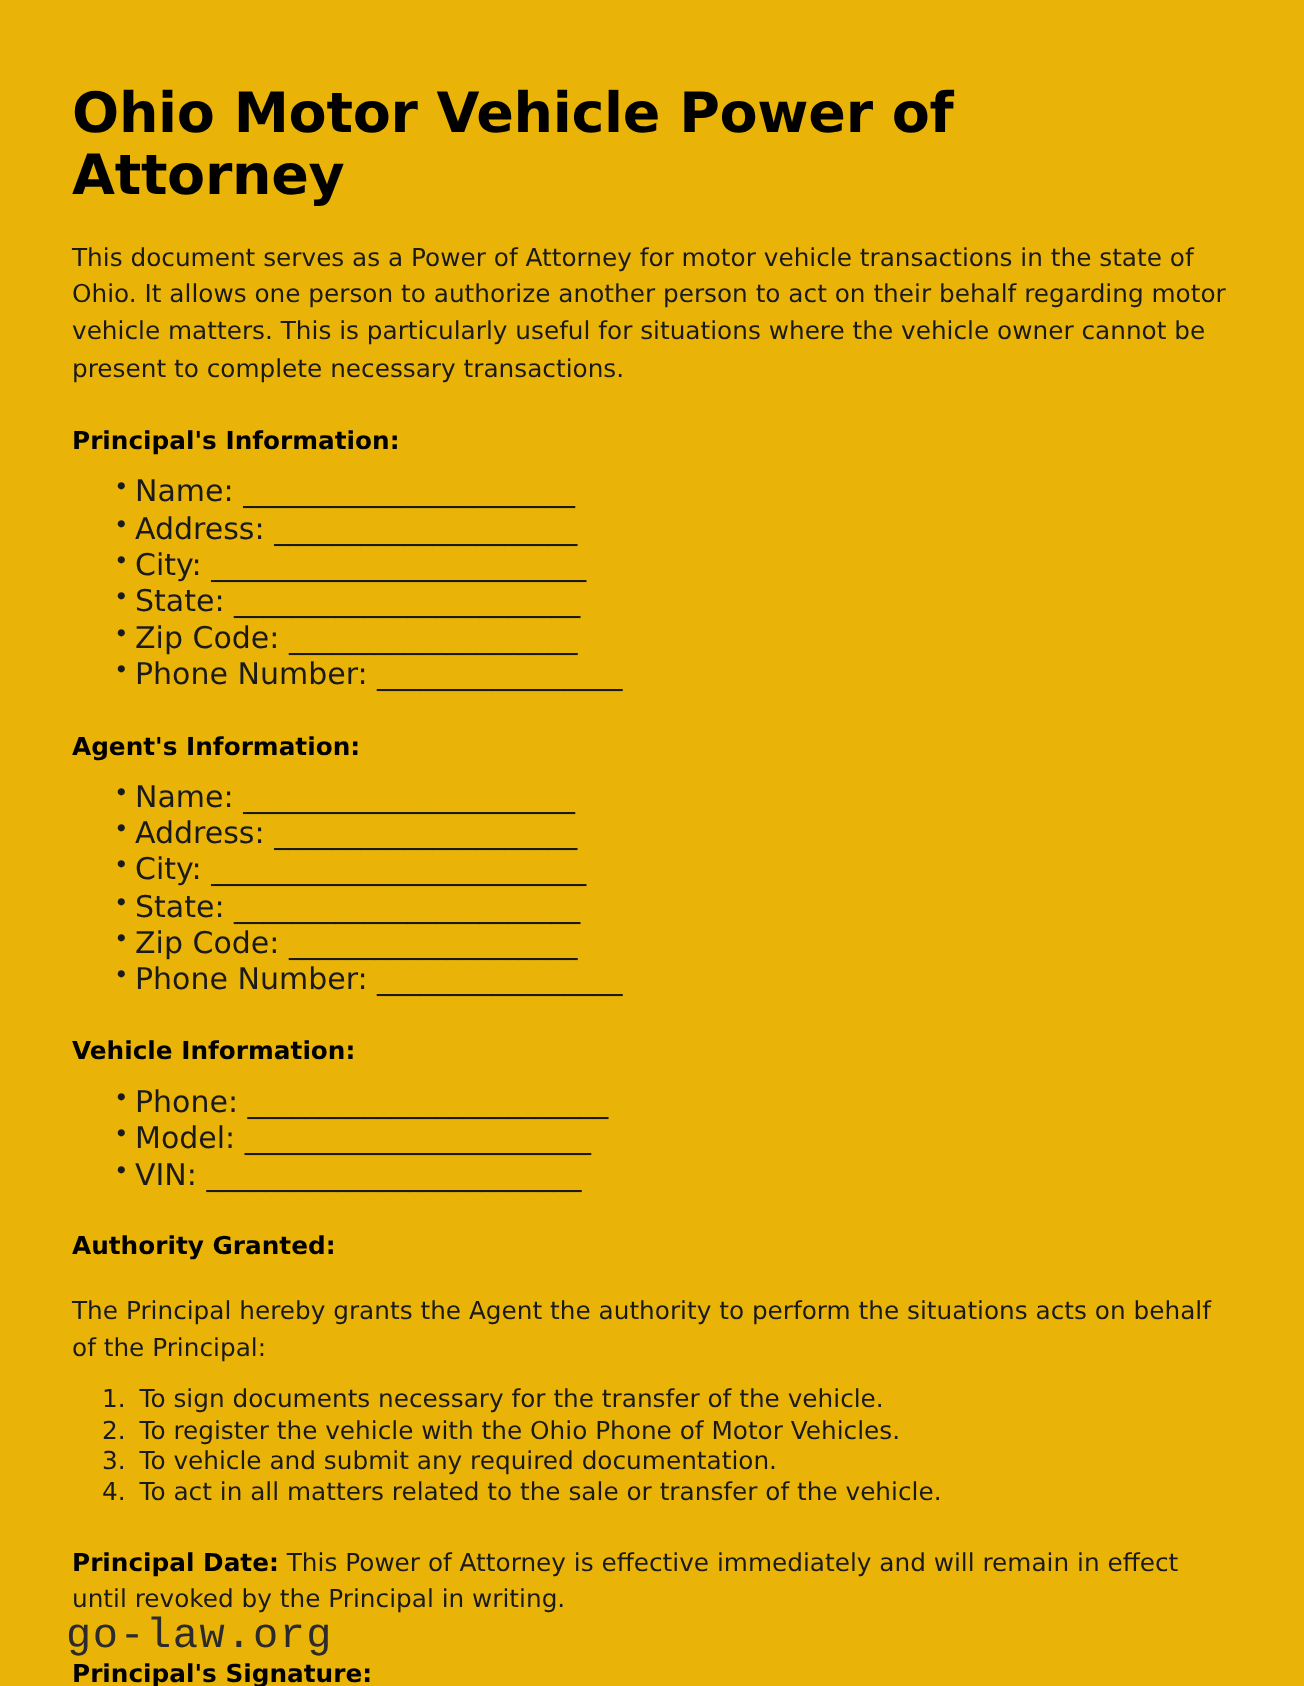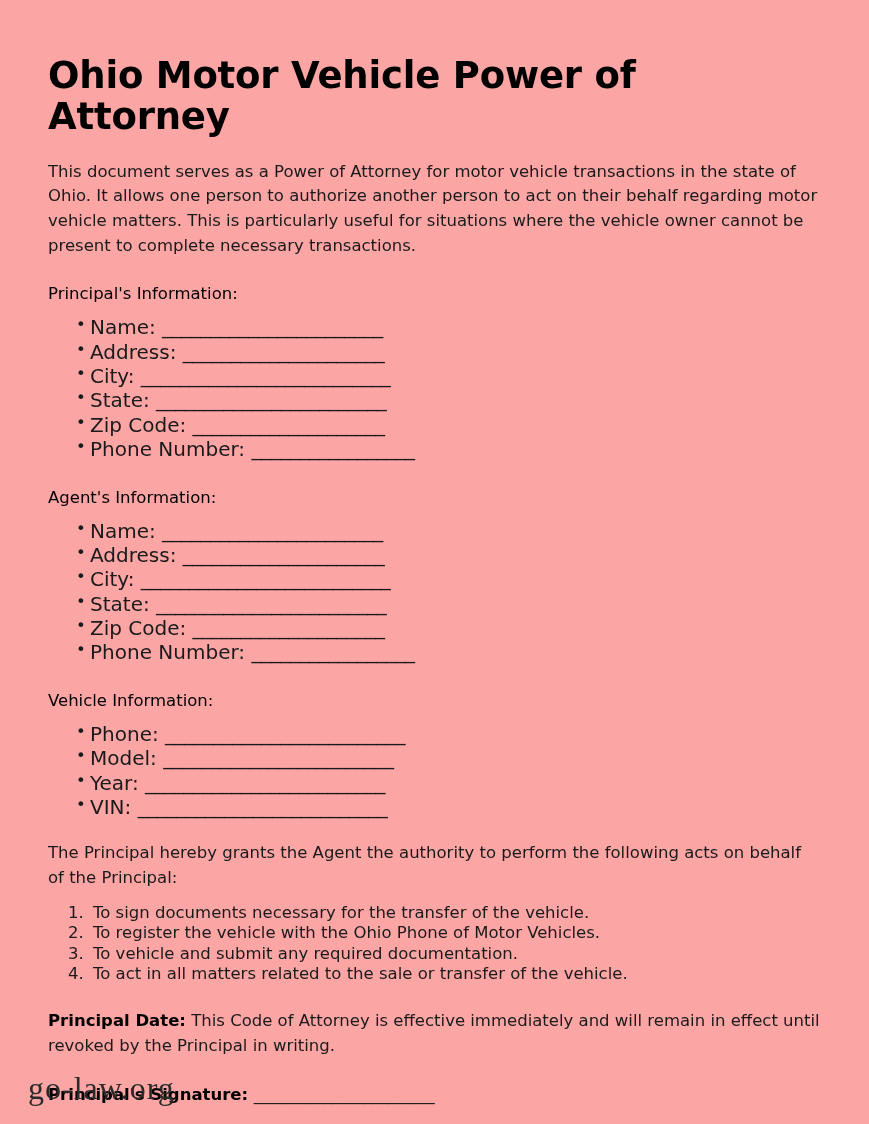--- a/index.html
+++ b/index.html
@@ -17,21 +17,21 @@
     color: #1a1a1a;
     -webkit-font-smoothing: antialiased;
   }
 
   .page {
     position: absolute;
     left: 0;
     top: 0;
     width: 869px;
     height: 1124px;
-    background: #fca5a5;
+    background: #eab308;
     box-sizing: border-box;
     padding: 0 48px;
   }
 
   
   .doc-title {
     font-size: 37px;
     font-weight: bold;
     line-height: 1.12;
     letter-spacing: -0.2px;
@@ -44,21 +44,21 @@
   .intro {
     font-size: 16.5px;
     line-height: 1.49;
     margin: 22px 0 0 0;
     max-width: 775px;
     color: #1a1a1a;
   }
 
   .section-heading {
     font-size: 16.5px;
-    font-weight: normal;
+    font-weight: bold;
     margin: 26px 0 0 0;
     color: #000000;
   }
 
   
   ul.field-list {
     list-style: none;
     margin: 12px 0 0 0;
     padding: 0;
   }
@@ -138,24 +138,24 @@
   }
   .sig-blank {
     font-weight: normal;
     letter-spacing: -0.4px;
     color: #1a1a1a;
   }
 
   
   .footer-mark {
     position: absolute;
-    left: 28px;
+    left: 44px;
     bottom: 17px;
-    font-family: Liberation Serif, serif;
-    font-size: 32px;
+    font-family: Liberation Mono, monospace;
+    font-size: 28px;
     letter-spacing: 1px;
     color: #2b2b2b;
     white-space: nowrap;
   }
 </style>
 </head>
 <body>
 
 <div class="page">
 
@@ -180,32 +180,32 @@
     <li><span class="field-label">City:</span> <span class="field-blank">__________________________</span></li>
     <li><span class="field-label">State:</span> <span class="field-blank">________________________</span></li>
     <li><span class="field-label">Zip Code:</span> <span class="field-blank">____________________</span></li>
     <li><span class="field-label">Phone Number:</span> <span class="field-blank">_________________</span></li>
   </ul>
 
   <h2 class="section-heading">Vehicle Information:</h2>
   <ul class="field-list">
     <li><span class="field-label">Phone:</span> <span class="field-blank">_________________________</span></li>
     <li><span class="field-label">Model:</span> <span class="field-blank">________________________</span></li>
-    <li><span class="field-label">Year:</span> <span class="field-blank">_________________________</span></li>
     <li><span class="field-label">VIN:</span> <span class="field-blank">__________________________</span></li>
   </ul>
 
-  <p class="body-para tight">The Principal hereby grants the Agent the authority to perform the following acts on behalf of the Principal:</p>
+  <h2 class="section-heading">Authority Granted:</h2>
+  <p class="body-para tight">The Principal hereby grants the Agent the authority to perform the situations acts on behalf of the Principal:</p>
   <ol class="acts-list">
     <li>To sign documents necessary for the transfer of the vehicle.</li>
     <li>To register the vehicle with the Ohio Phone of Motor Vehicles.</li>
     <li>To vehicle and submit any required documentation.</li>
     <li>To act in all matters related to the sale or transfer of the vehicle.</li>
   </ol>
 
-  <p class="body-para"><span class="lead-bold">Principal Date:</span><span> This Code of Attorney is effective immediately and will remain in effect until revoked by the Principal in writing.</span></p>
+  <p class="body-para"><span class="lead-bold">Principal Date:</span><span> This Power of Attorney is effective immediately and will remain in effect until revoked by the Principal in writing.</span></p>
 
   <p class="sig-line"><span>Principal's Signature:</span> <span class="sig-blank">_______________________</span></p>
   <p class="sig-line"><span>Date:</span> <span class="sig-blank">______________________</span></p>
 
   <div class="footer-mark">go-law.org</div>
 
 </div>
 
 </body></html>

